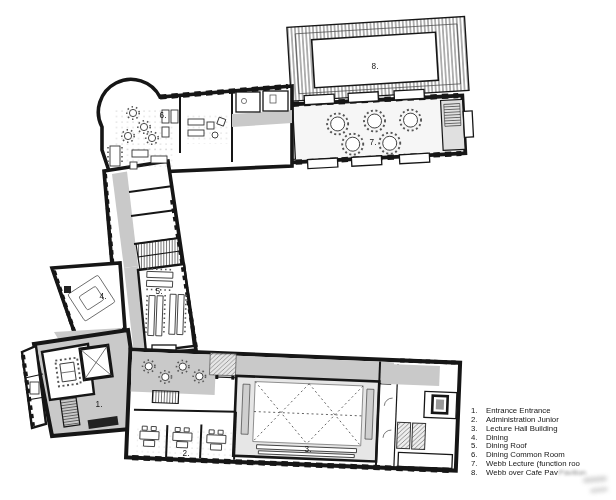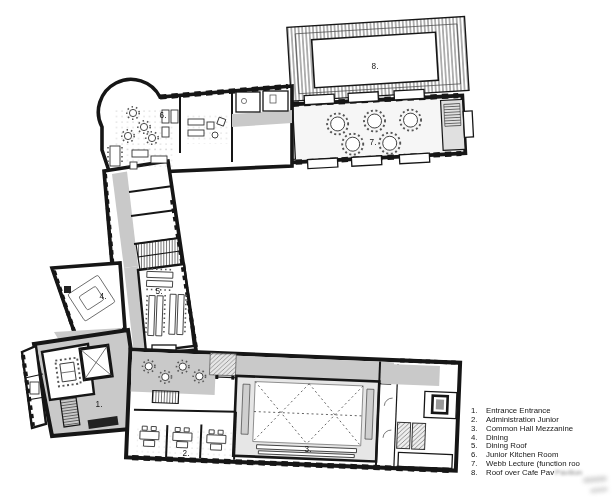--- a/index.html
+++ b/index.html
@@ -289,40 +289,40 @@
       <div class="lrow">
         <span class="lnum">1.</span>
         <span class="ltext">Entrance Entrance</span>
       </div>
       <div class="lrow">
         <span class="lnum">2.</span>
         <span class="ltext">Administration Junior</span>
       </div>
       <div class="lrow">
         <span class="lnum">3.</span>
-        <span class="ltext">Common Hall Mezzanine</span>
+        <span class="ltext">Lecture Hall Building</span>
       </div>
       <div class="lrow">
         <span class="lnum">4.</span>
         <span class="ltext">Dining</span>
       </div>
       <div class="lrow">
         <span class="lnum">5.</span>
         <span class="ltext">Dining Roof</span>
       </div>
       <div class="lrow">
         <span class="lnum">6.</span>
-        <span class="ltext">Junior Kitchen Room</span>
+        <span class="ltext">Dining Common Room</span>
       </div>
       <div class="lrow">
         <span class="lnum">7.</span>
         <span class="ltext">Webb Lecture (function roo</span>
       </div>
       <div class="lrow">
         <span class="lnum">8.</span>
-        <span class="ltext">Roof over Cafe Pav</span>
+        <span class="ltext">Webb over Cafe Pav</span>
         <span class="lsmudge">Pavilion</span>
       </div>
     </div>
 
 <div class="smudge s1"></div>
 <div class="smudge s2"></div>
 </div>
 
 </body></html>

